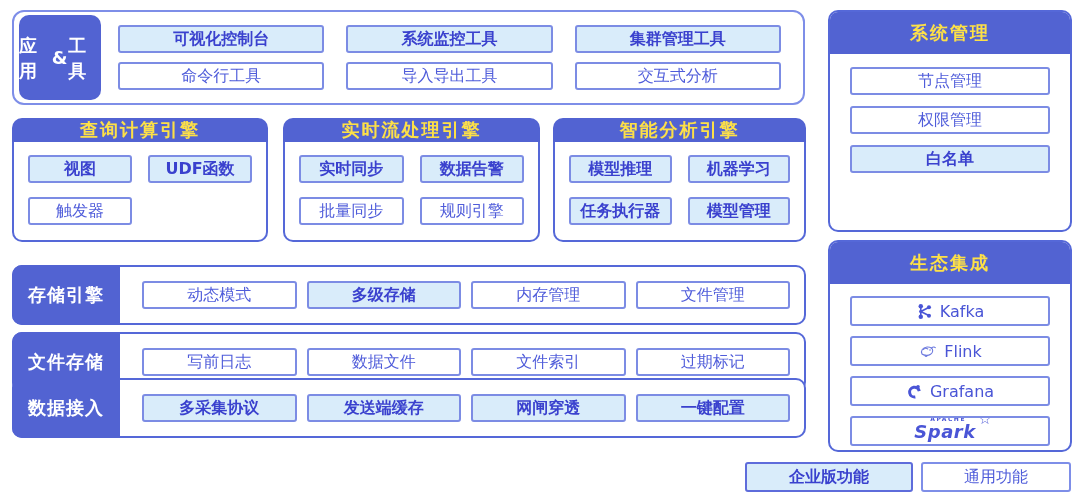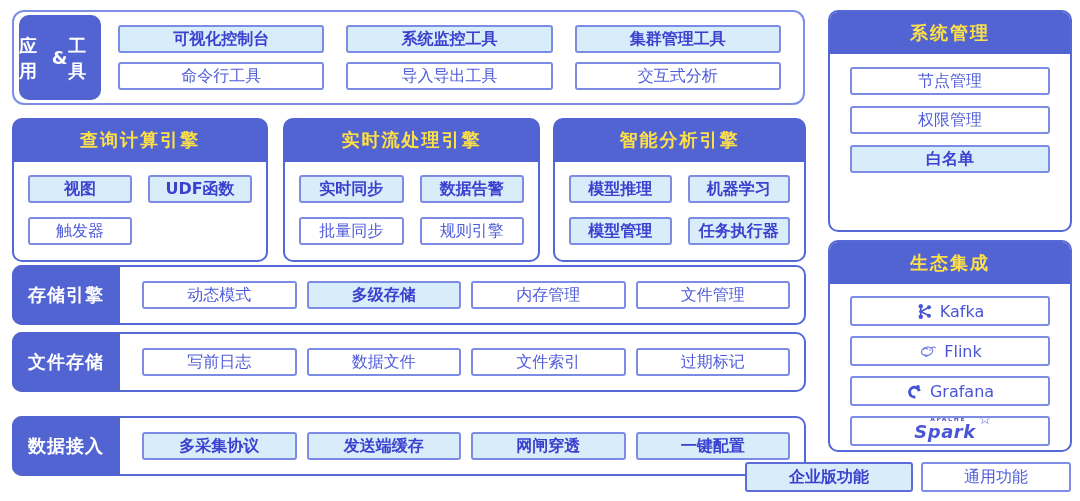--- a/index.html
+++ b/index.html
@@ -18,21 +18,21 @@
         border:2px solid #7e8ee8;border-radius:12px;background:#fff;}
   .apps .tab{position:absolute;left:5px;top:3px;bottom:3px;width:82px;background:#5263d2;border-radius:10px;
         color:#fff;font-weight:bold;font-size:18px;line-height:25px;letter-spacing:1px;
         display:flex;align-items:center;justify-content:center;}
   .apps .grid{position:absolute;left:104px;right:22px;top:0;bottom:0;
         display:grid;grid-template-columns:repeat(3,1fr);grid-template-rows:28px 28px;
         gap:9px 22px;align-content:center;}
 
   
   .engine{position:absolute;top:118px;height:140px;box-sizing:border-box;}
-  .engine .hdr{height:44px;border-radius:10px 10px 0 0;}
+  .engine .hdr{height:24px;border-radius:10px 10px 0 0;}
   .engine .body{height:100px;box-sizing:border-box;border:2px solid #5568d8;border-top:none;
         border-radius:0 0 10px 10px;background:#fff;
         display:grid;grid-template-columns:1fr 1fr;gap:12px 16px;padding:13px 14px;}
 
   
   .layer{position:absolute;left:12px;width:794px;height:60px;box-sizing:border-box;
         border:2px solid #5568d8;border-radius:10px;background:#fff;}
   .layer .tab{position:absolute;left:-2px;top:-2px;bottom:-2px;width:108px;background:#5263d2;
         border-radius:10px 0 0 10px;color:#fff;font-weight:bold;font-size:18px;letter-spacing:1px;
         display:flex;align-items:center;justify-content:center;}
@@ -97,22 +97,22 @@
       <div class="chip">批量同步</div>
       <div class="chip">规则引擎</div>
     </div>
   </div>
 
   <div class="engine" style="left:553px;width:253px;">
     <div class="hdr">智能分析引擎</div>
     <div class="body">
       <div class="chip ent">模型推理</div>
       <div class="chip ent">机器学习</div>
+      <div class="chip ent">任务执行器</div>
       <div class="chip ent">模型管理</div>
-      <div class="chip ent">任务执行器</div>
     </div>
   </div>
 
   <div class="layer" style="top:265px;">
     <div class="tab">存储引擎</div>
     <div class="items">
       <div class="chip">动态模式</div>
       <div class="chip ent">多级存储</div>
       <div class="chip">内存管理</div>
       <div class="chip">文件管理</div>
@@ -122,21 +122,21 @@
   <div class="layer" style="top:332px;">
     <div class="tab">文件存储</div>
     <div class="items">
       <div class="chip">写前日志</div>
       <div class="chip">数据文件</div>
       <div class="chip">文件索引</div>
       <div class="chip">过期标记</div>
     </div>
   </div>
 
-  <div class="layer" style="top:416px;">
+  <div class="layer" style="top:378px;">
     <div class="tab">数据接入</div>
     <div class="items">
       <div class="chip ent">多采集协议</div>
       <div class="chip ent">发送端缓存</div>
       <div class="chip ent">网闸穿透</div>
       <div class="chip ent">一键配置</div>
     </div>
   </div>
 
   <div class="side" style="top:10px;height:222px;">

